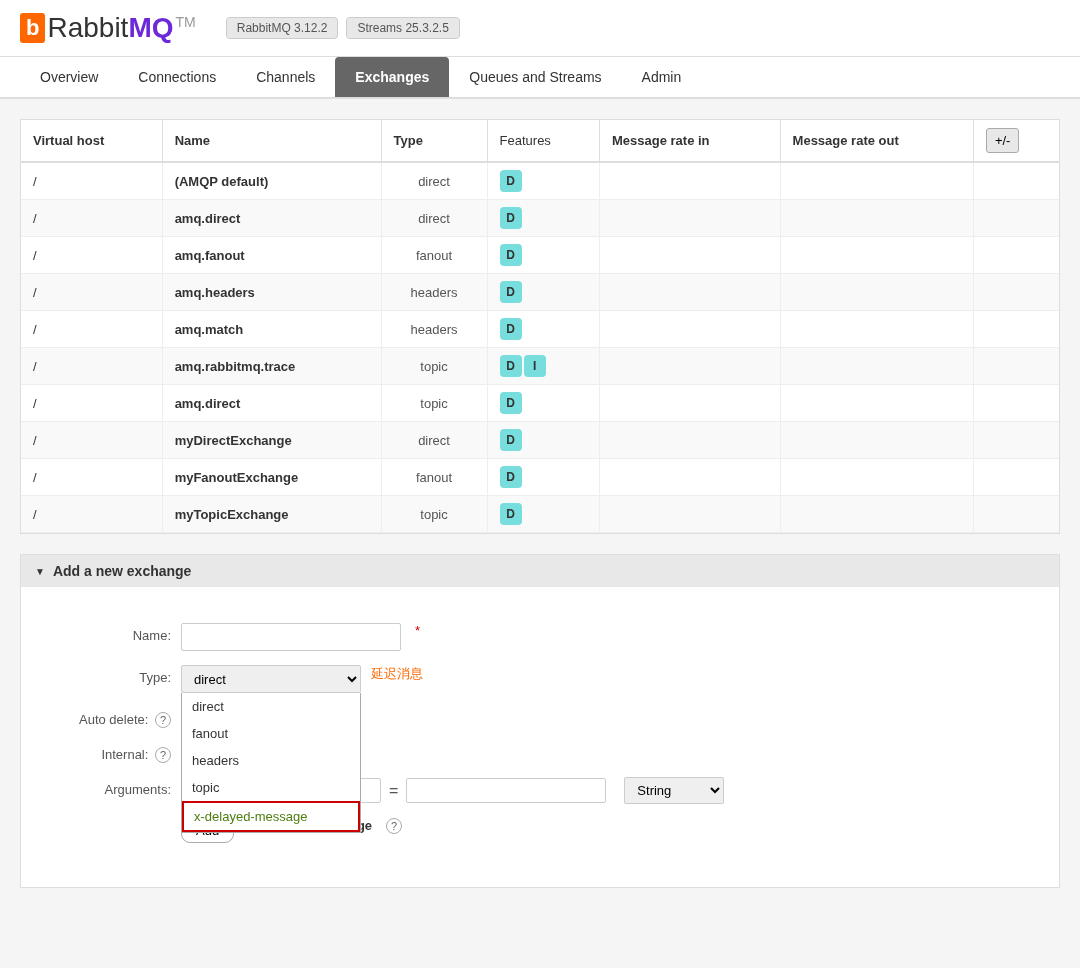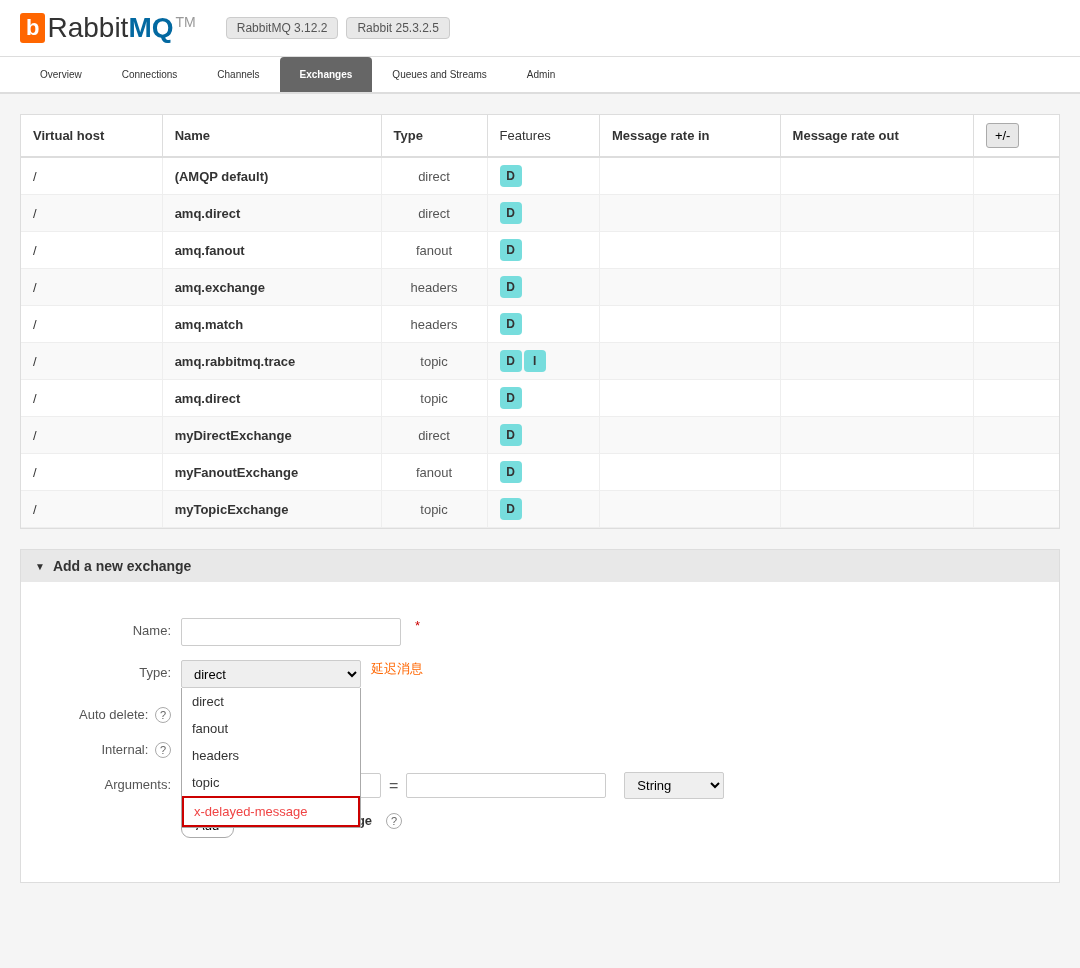--- a/index.html
+++ b/index.html
@@ -3,28 +3,28 @@
   <meta charset="utf-8">
   <style>
     * { box-sizing: border-box; margin: 0; padding: 0; }
     body { font-family: Arial, sans-serif; font-size: 13px; color: #333; background: #f5f5f5; }
 
     
     .header { background: #fff; padding: 12px 20px; display: flex; align-items: center; gap: 20px; border-bottom: 1px solid #ddd; }
     .logo { display: flex; align-items: center; gap: 0; }
     .logo-icon { background: #f60; color: #fff; font-weight: bold; font-size: 22px; padding: 2px 6px; border-radius: 3px; margin-right: 2px; }
     .logo-text { font-size: 28px; font-weight: 300; color: #333; }
-    .logo-mq { font-weight: bold; color: #0369a1; }
+    .logo-mq { font-weight: bold; color: #6d28d9; }
     .logo-tm { font-size: 14px; color: #999; vertical-align: super; margin-left: 2px; }
     .version-badges { display: flex; gap: 8px; margin-left: 10px; }
     .version-badge { background: #e8e8e8; border: 1px solid #ccc; border-radius: 4px; padding: 3px 10px; font-size: 12px; color: #555; }
 
     
     .nav { background: #fff; border-bottom: 2px solid #ddd; padding: 0 20px; display: flex; gap: 0; }
-    .nav-item { padding: 12px 20px; cursor: pointer; color: #333; font-size: 10px; text-decoration: none; white-space: nowrap; }
+    .nav-item { padding: 12px 20px; cursor: pointer; color: #333; font-size: 14px; text-decoration: none; white-space: nowrap; }
     .nav-item.active { background: #666; color: #fff; border-radius: 4px 4px 0 0; font-weight: bold; }
 
     
     .main { padding: 20px; background: #f5f5f5; }
 
     
     .table-container { background: #fff; border: 1px solid #ddd; }
     table { width: 100%; border-collapse: collapse; }
     thead tr { background: #f0f0f0; }
     th { padding: 8px 12px; text-align: left; font-weight: bold; border-bottom: 2px solid #ddd; border-right: 1px solid #ddd; font-size: 13px; }
@@ -53,21 +53,21 @@
     .form-label .help { display: inline-block; width: 16px; height: 16px; border-radius: 50%; border: 1px solid #aaa; text-align: center; line-height: 15px; font-size: 11px; color: #666; cursor: pointer; margin-left: 3px; }
     .form-control { border: 1px solid #ccc; padding: 4px 8px; font-size: 13px; border-radius: 2px; }
     .form-input { width: 220px; height: 28px; }
     .required-star { color: #c00; margin-left: 4px; }
     .form-select { width: 180px; height: 28px; }
 
     
     .dropdown-wrapper { position: relative; }
     .dropdown-menu { position: absolute; top: 28px; left: 0; background: #fff; border: 1px solid #aaa; border-top: none; width: 180px; z-index: 10; }
     .dropdown-menu .option { padding: 6px 10px; cursor: pointer; font-size: 13px; }
-    .dropdown-menu .option.highlighted { background: #fff; border: 2px solid #c00; color: #ef4444; }
+    .dropdown-menu .option.highlighted { background: #fff; border: 2px solid #c00; color: #4d7c0f; }
 
     .args-row { display: flex; align-items: center; gap: 8px; }
     .args-input { width: 200px; }
     .args-equals { font-size: 16px; color: #555; }
     .args-value { width: 200px; }
     .args-type { width: 100px; margin-left: 10px; }
 
     .add-btn { background: #fff; border: 1px solid #aaa; padding: 4px 14px; cursor: pointer; font-size: 13px; border-radius: 9px; margin-right: 8px; }
     .alt-exchange { font-weight: bold; font-size: 13px; }
     .help-q { display: inline-block; width: 16px; height: 16px; border-radius: 50%; border: 1px solid #aaa; text-align: center; line-height: 15px; font-size: 11px; color: #666; cursor: pointer; margin-left: 4px; }
@@ -77,21 +77,21 @@
 </head>
 <body>
 
 <div class="header">
   <div class="logo">
     <span class="logo-icon">b</span>
     <span class="logo-text"><span>Rabbit</span><span class="logo-mq">MQ</span><span class="logo-tm">TM</span></span>
   </div>
   <div class="version-badges">
     <span class="version-badge">RabbitMQ 3.12.2</span>
-    <span class="version-badge">Rabbit 25.3.2.5</span>
+    <span class="version-badge">Streams 25.3.2.5</span>
   </div>
 </div>
 
 <nav class="nav">
   <a class="nav-item">Overview</a>
   <a class="nav-item">Connections</a>
   <a class="nav-item">Channels</a>
   <a class="nav-item active">Exchanges</a>
   <a class="nav-item">Queues and Streams</a>
   <a class="nav-item">Admin</a>
@@ -135,21 +135,21 @@
             <td>/</td>
             <td class="row-name">amq.fanout</td>
             <td class="row-type" style="text-align: center;">fanout</td>
             <td><span class="badge badge-d">D</span></td>
             <td></td>
             <td></td>
             <td></td>
           </tr>
           <tr>
             <td>/</td>
-            <td class="row-name">amq.exchange</td>
+            <td class="row-name">amq.headers</td>
             <td class="row-type" style="text-align: center;">headers</td>
             <td><span class="badge badge-d">D</span></td>
             <td></td>
             <td></td>
             <td></td>
           </tr>
           <tr>
             <td>/</td>
             <td class="row-name">amq.match</td>
             <td class="row-type" style="text-align: center;">headers</td>

